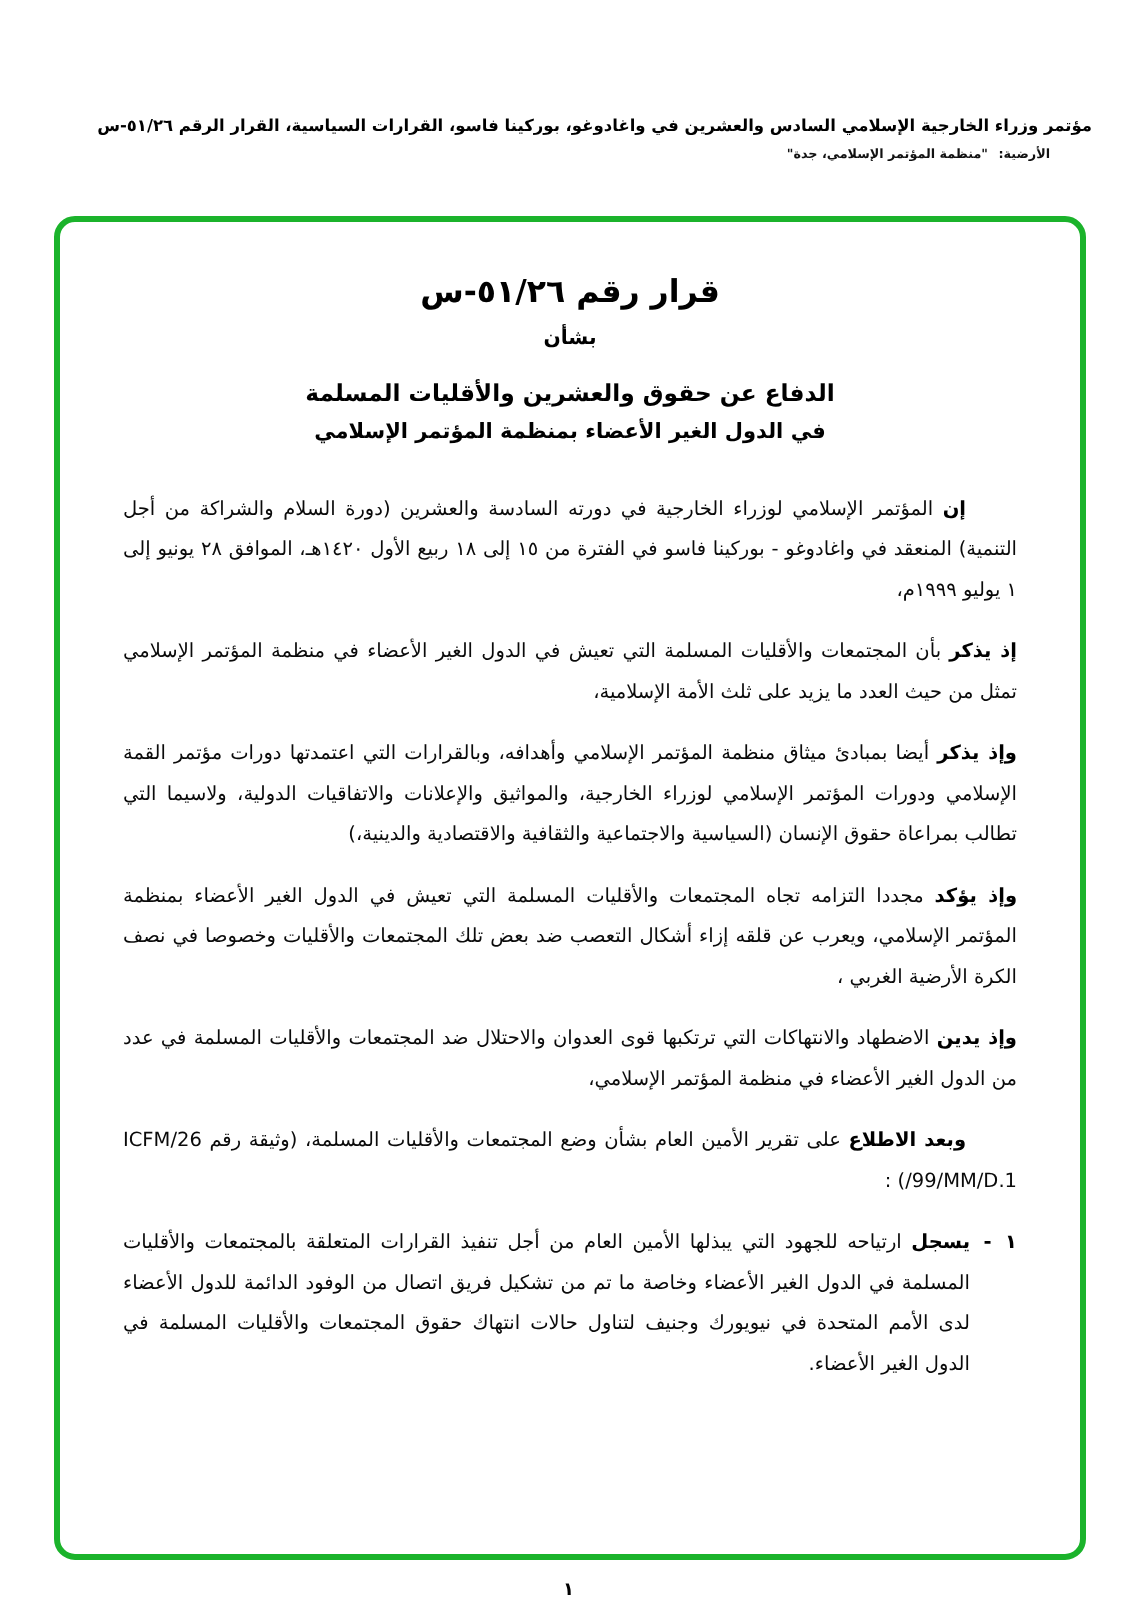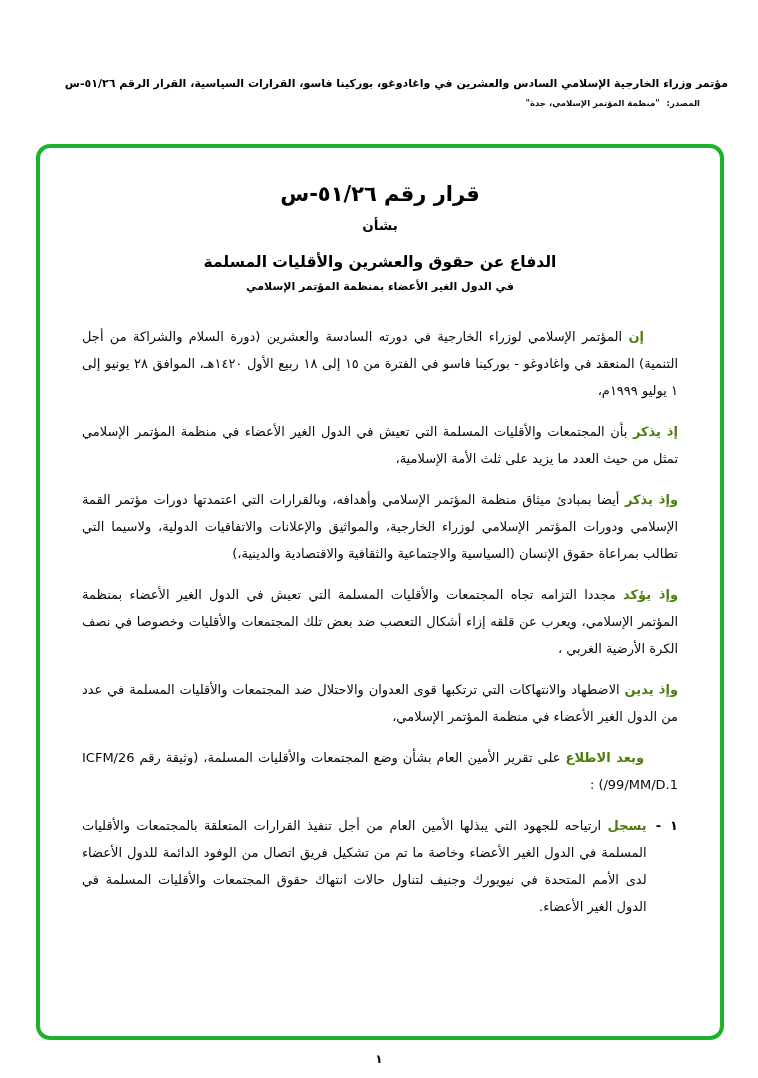--- a/index.html
+++ b/index.html
@@ -55,34 +55,34 @@
     border-radius: 14px;
     padding: 34px 42px 0 42px;
     direction: rtl;
     background: #ffffff;
   }
 
   .title-block { text-align: center; font-weight: bold; direction: rtl; }
   .title-line1 { font-size: 21px;   margin-bottom: 11px; }
   .title-line2 { font-size: 13.5px; margin-bottom: 20px; }
   .title-line3 { font-size: 15.5px; margin-bottom: 9px; }
-  .title-line4 { font-size: 11px; }
+  .title-line4 { font-size: 14px; }
 
   .body-text { margin-top: 30px; }
 
   .para {
     font-size: 13px;
     line-height: 27px;
     text-align: justify;
     direction: rtl;
     margin-bottom: 14px;
     color: #0a0a0a;
   }
   .para.indent { text-indent: 34px; }
-  .lead { font-weight: bold; color: #4d7c0f; }
+  .lead { font-weight: bold; color: #000000; }
 
   .numbered-row {
     display: flex;
     direction: rtl;
     gap: 9px;
     margin-top: 2px;
   }
   .numbered-row .num,
   .numbered-row .dash {
     font-size: 13px;
@@ -103,21 +103,21 @@
   .page-number { font-size: 12px; font-weight: bold; }
 </style>
 </head>
 <body>
 
 <div class="page">
 
   <div class="header">
     <div class="header-line">مؤتمر وزراء الخارجية الإسلامي السادس والعشرين في واغادوغو، بوركينا فاسو، القرارات السياسية، القرار الرقم ٥١/٢٦-س</div>
     <div class="source-line">
-      <span class="src-label">المصدر:</span>
+      <span class="src-label">الأرضية:</span>
       <span class="src-value">"منظمة المؤتمر الإسلامي، جدة"</span>
     </div>
   </div>
 
   <div class="doc-box">
 
     <div class="title-block">
       <div class="title-line1">قرار رقم ٥١/٢٦-س</div>
       <div class="title-line2">بشأن</div>
       <div class="title-line3">الدفاع عن حقوق والعشرين والأقليات المسلمة</div>

